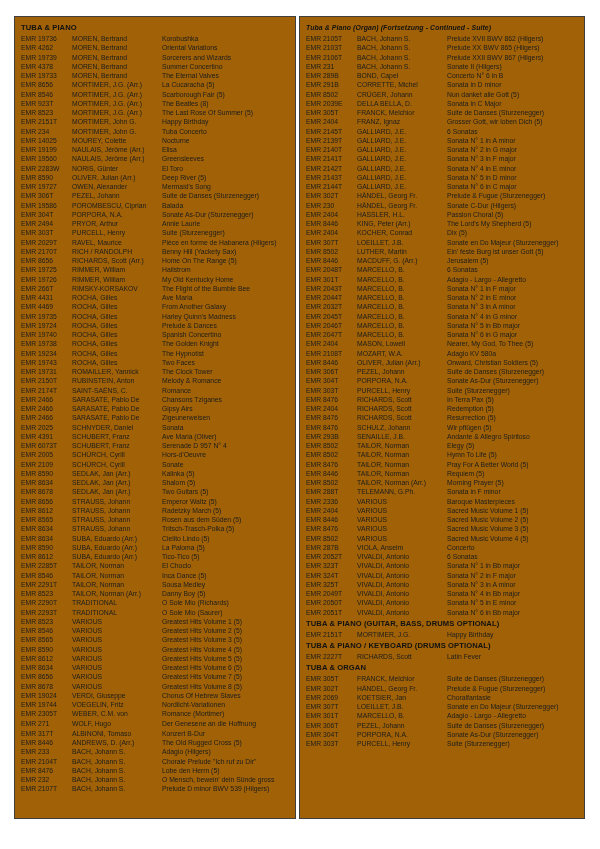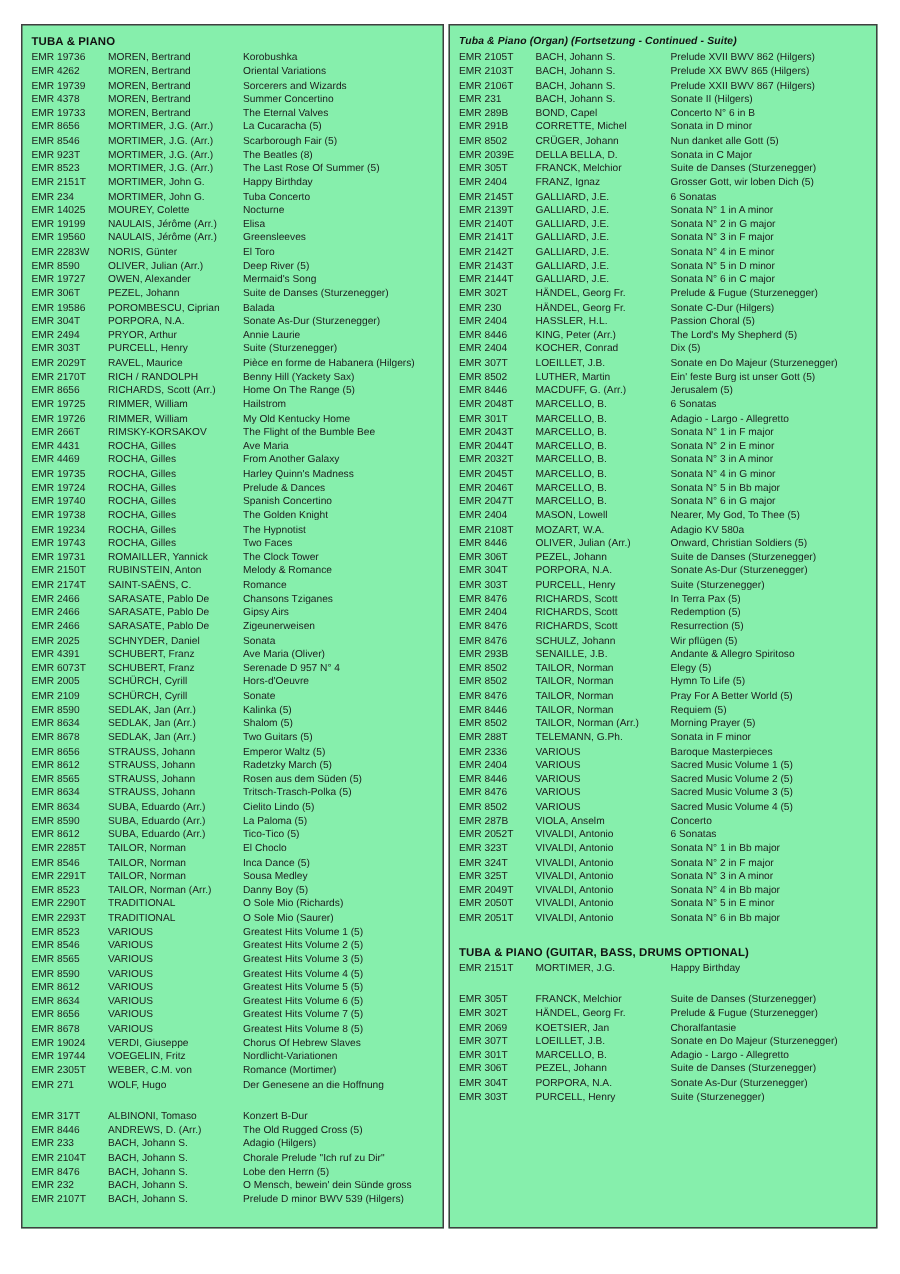--- a/index.html
+++ b/index.html
@@ -9,28 +9,28 @@
     font-family: "Liberation Sans", sans-serif;
     color: #1c1c1c;
     overflow: hidden;
   }
   .page { position: relative; width: 600px; height: 849px; background: #ffffff; }
   .col-box {
     position: absolute;
     top: 16px;
     height: 803px;
     border: 1px solid #3f3f3f;
-    background: #86efac;
+    background: #a16207;
     padding: 5px 6px 4px 6px;
     overflow: hidden;
   }
   .col-box.left  { left: 14px;  width: 282px; }
   .col-box.right { left: 299px; width: 286px; }
   .section { margin: 0; }
-  .section + .section { margin-top: 12px; }
+  .section + .section { margin-top: 1px; }
   .section-title {
     font-weight: bold;
     font-size: 7.6px;
     line-height: 11px;
     letter-spacing: 0.1px;
     color: #111111;
     white-space: nowrap;
   }
   .section-title.italic {
     font-style: italic;
@@ -799,20 +799,31 @@
         <div class="section-title">TUBA &amp; PIANO (GUITAR, BASS, DRUMS OPTIONAL)</div>
         <div class="rows">
           <div class="row">
             <span class="c-ref">EMR 2151T</span>
             <span class="c-composer">MORTIMER, J.G.</span>
             <span class="c-title">Happy Birthday</span>
           </div>
         </div>
       </div>
       <div class="section">
+        <div class="section-title">TUBA &amp; PIANO / KEYBOARD (DRUMS OPTIONAL)</div>
+        <div class="rows">
+          <div class="row">
+            <span class="c-ref">EMR 2227T</span>
+            <span class="c-composer">RICHARDS, Scott</span>
+            <span class="c-title">Latin Fever</span>
+          </div>
+        </div>
+      </div>
+      <div class="section">
+        <div class="section-title">TUBA &amp; ORGAN</div>
         <div class="rows">
           <div class="row">
             <span class="c-ref">EMR 305T</span>
             <span class="c-composer">FRANCK, Melchior</span>
             <span class="c-title">Suite de Danses (Sturzenegger)</span>
           </div>
           <div class="row">
             <span class="c-ref">EMR 302T</span>
             <span class="c-composer">HÄNDEL, Georg Fr.</span>
             <span class="c-title">Prelude &amp; Fugue (Sturzenegger)</span>

